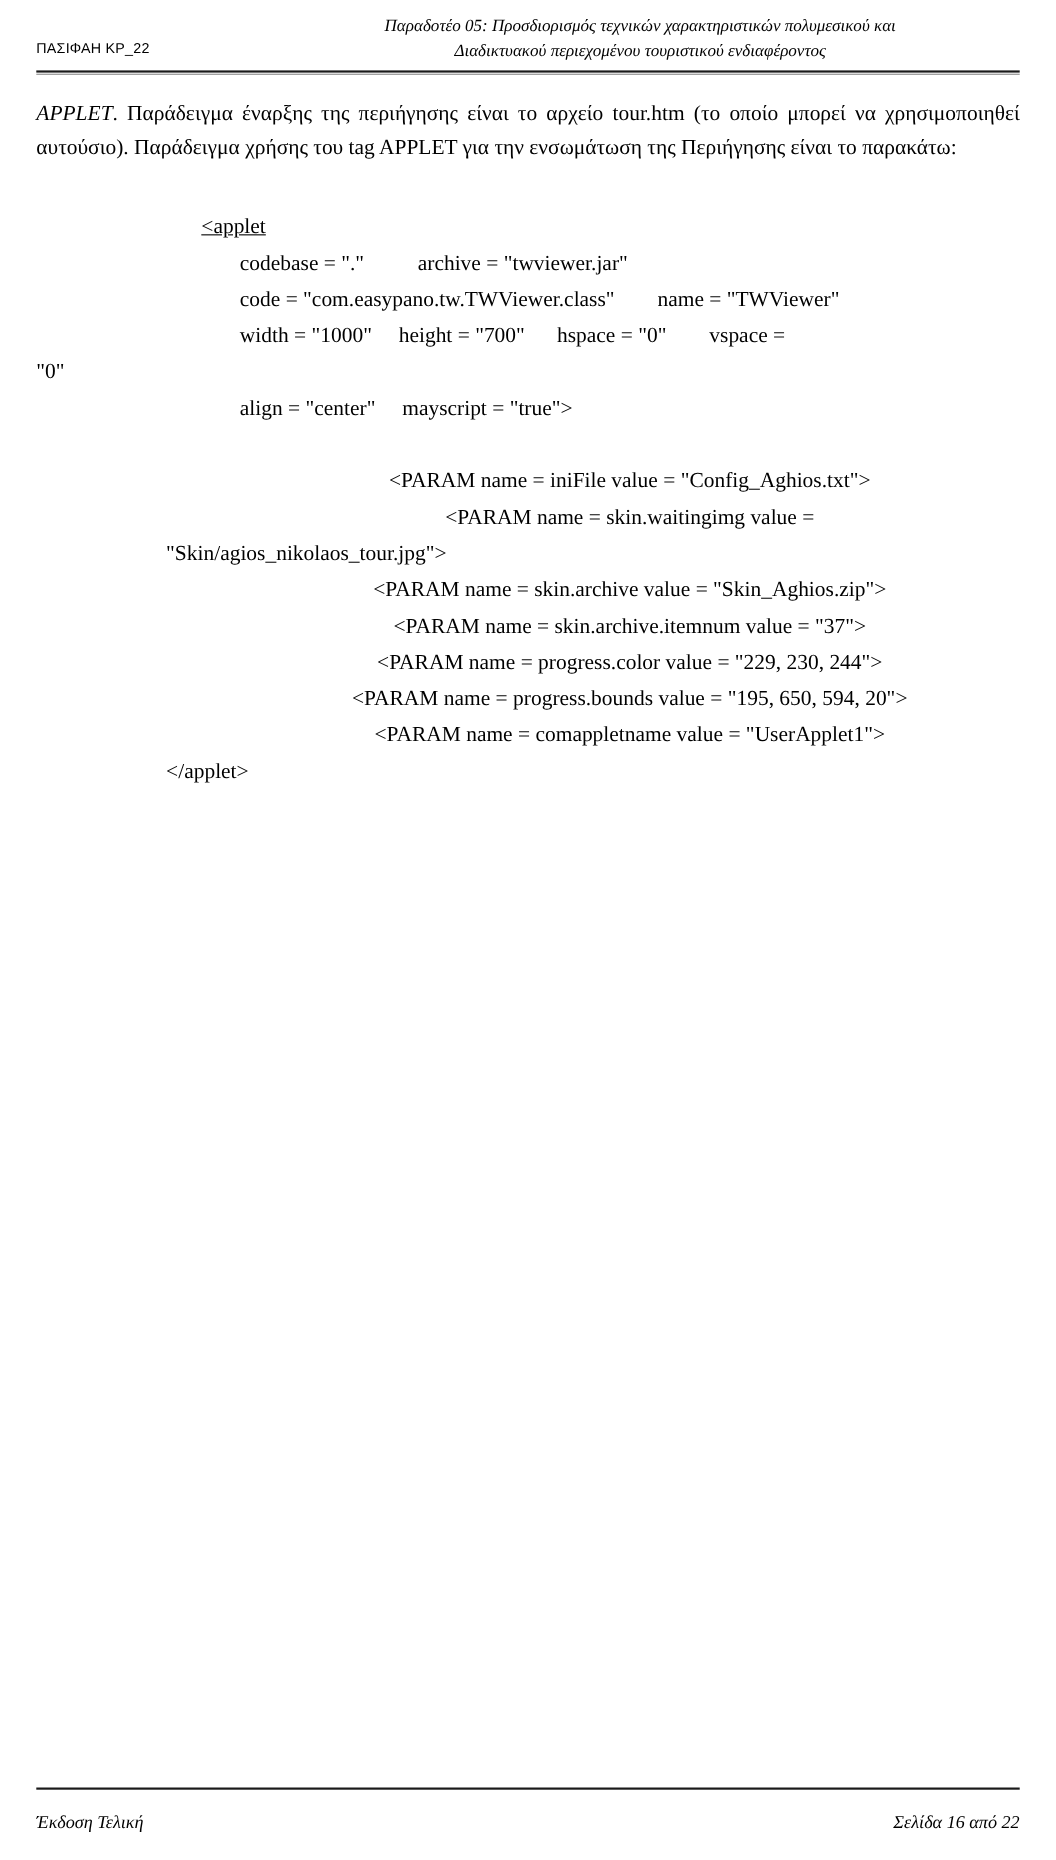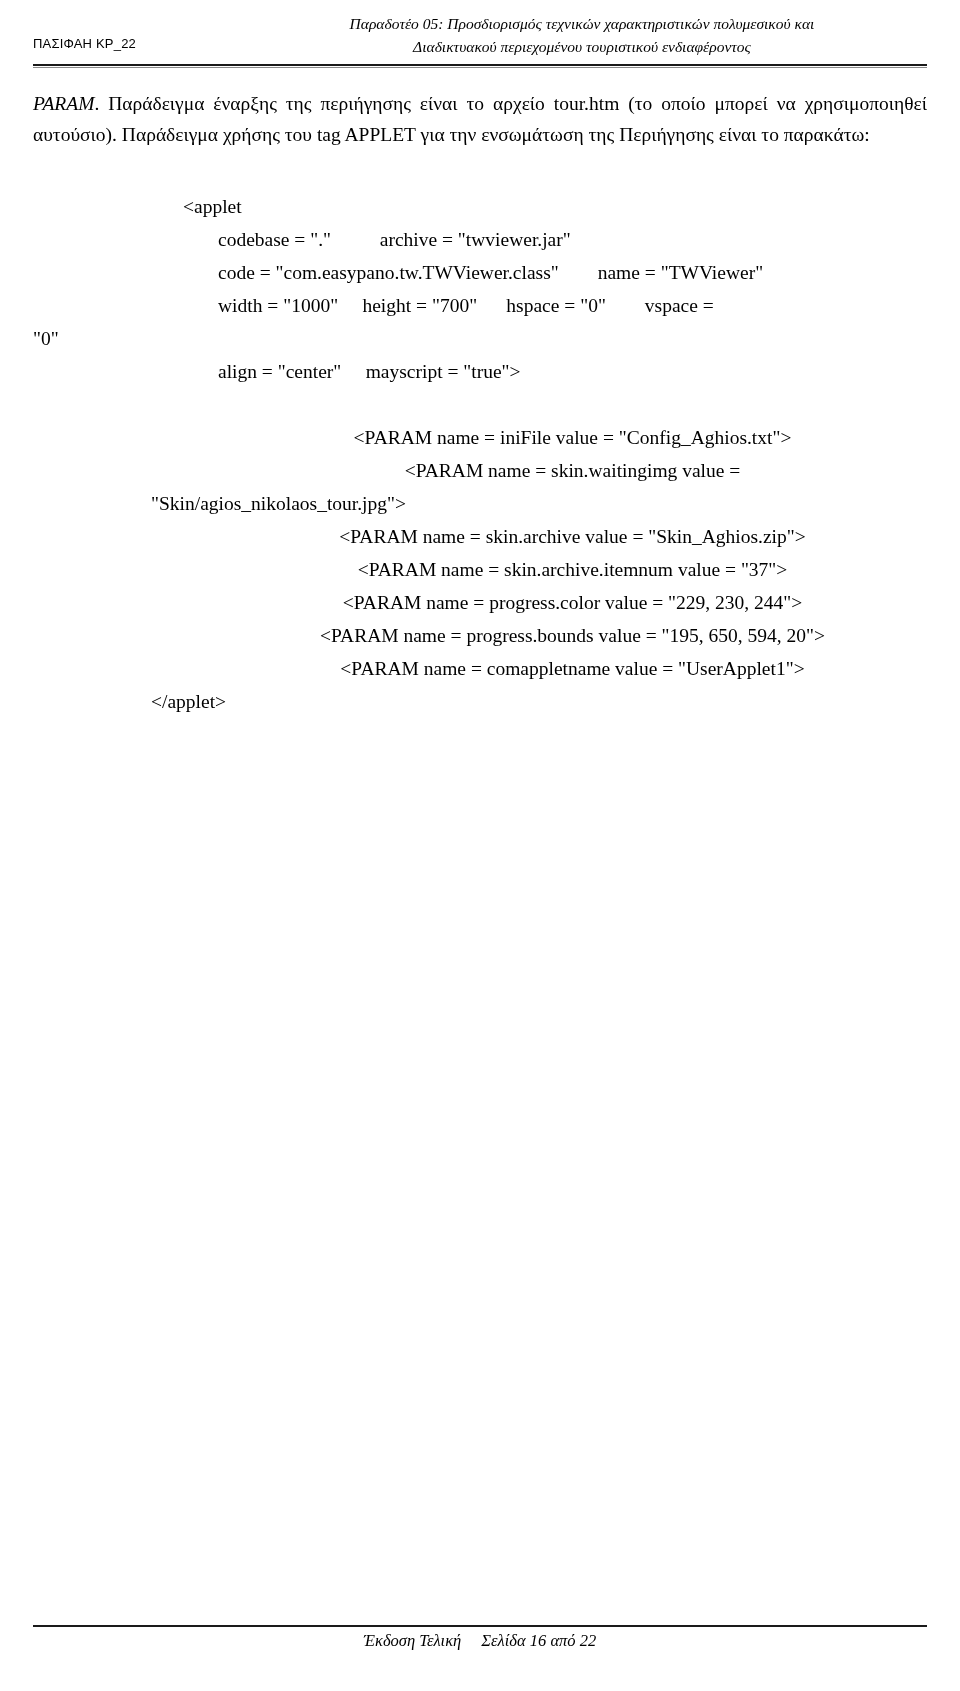--- a/index.html
+++ b/index.html
@@ -99,20 +99,21 @@
     margin-top: 40px;
     font-size: 19.5px;
     line-height: 33px;
   }
   .cb-line {
     white-space: pre;
     position: relative;
   }
   .cb-applet {
     padding-left: 150px;
+    text-decoration: underline;
   }
   .cb-attr {
     padding-left: 185px;
   }
   .cb-hang {
     padding-left: 0;
   }
   .cb-param {
     padding-left: 185px;
     text-align: center;
@@ -131,25 +132,25 @@
   .footer-rule {
     position: absolute;
     bottom: 64px;
     left: 33px;
     width: 894px;
     height: 0;
     border-top: 2px solid #1a1a1a;
   }
   .footer {
     position: absolute;
-    bottom: 40px;
+    bottom: 24px;
     left: 33px;
     width: 894px;
     display: flex;
-    justify-content: center;
+    justify-content: space-between;
     font-style: italic;
     font-size: 16.5px;
     gap: 20px;
   }
   .footer-left, .footer-right {
     white-space: nowrap;
   }
 </style>
 </head>
 <body>
@@ -162,21 +163,21 @@
       <div class="header-right">
         <span class="hl">Παραδοτέο 05: Προσδιορισμός τεχνικών χαρακτηριστικών πολυμεσικού και</span>
         <span class="hl">Διαδικτυακού περιεχομένου τουριστικού ενδιαφέροντος</span>
       </div>
     </div>
   </div>
   <div class="header-rule"></div>
 
   <div class="content">
 
-    <p class="para"><span class="ital">PARAM</span><span>. Παράδειγμα έναρξης της περιήγησης είναι το αρχείο tour.htm (το οποίο μπορεί να χρησιμοποιηθεί αυτούσιο). Παράδειγμα χρήσης του tag APPLET για την ενσωμάτωση της Περιήγησης είναι το παρακάτω:</span></p>
+    <p class="para"><span class="ital">APPLET</span><span>. Παράδειγμα έναρξης της περιήγησης είναι το αρχείο tour.htm (το οποίο μπορεί να χρησιμοποιηθεί αυτούσιο). Παράδειγμα χρήσης του tag APPLET για την ενσωμάτωση της Περιήγησης είναι το παρακάτω:</span></p>
 
     <div class="codeblock">
 
       <div class="cb-line cb-applet">&lt;applet</div>
 
       <div class="cb-line cb-attr">codebase = "."          archive = "twviewer.jar"</div>
 
       <div class="cb-line cb-attr">code = "com.easypano.tw.TWViewer.class"        name = "TWViewer"</div>
 
       <div class="cb-line cb-attr">width = "1000"     height = "700"      hspace = "0"        vspace =</div>

